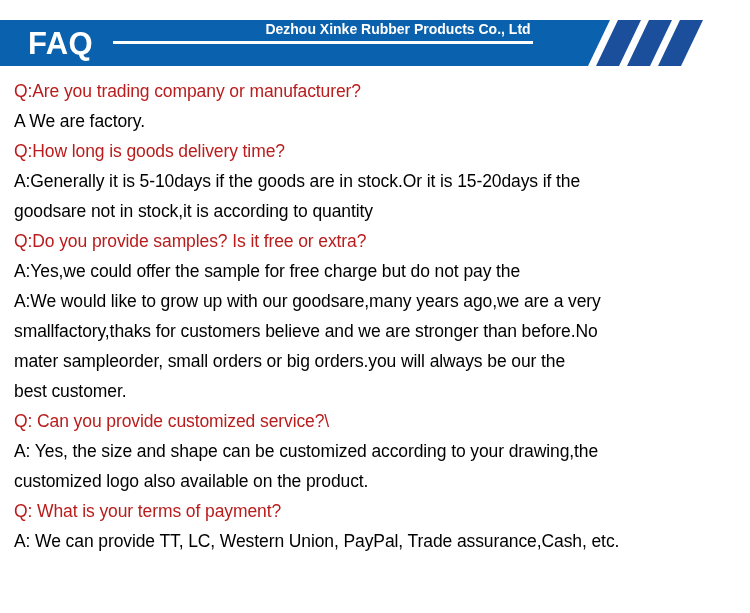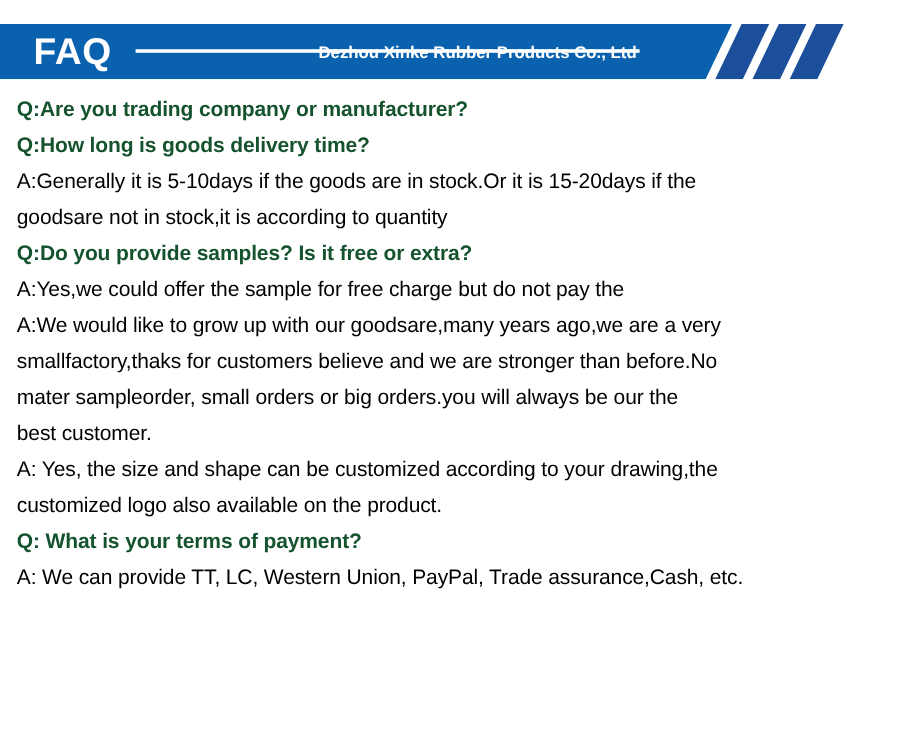--- a/index.html
+++ b/index.html
@@ -43,21 +43,21 @@
     font-size: 31px;
     font-weight: bold;
     letter-spacing: 0.5px;
     line-height: 1;
     white-space: nowrap;
     text-align: center;
   }
   .banner-company {
     position: absolute;
     left: 253px;
-    top: 16px;
+    top: 2px;
     width: 290px;
     text-align: center;
     color: #ffffff;
     font-size: 14px;
     font-weight: bold;
     line-height: 1;
     white-space: nowrap;
   }
 
   
@@ -67,22 +67,22 @@
     top: 76px;
     width: 726px;
   }
   .faq-line {
     font-size: 17.5px;
     line-height: 30px;
     white-space: nowrap;
     letter-spacing: -0.1px;
   }
   .faq-line.q {
-    color: #14532d;
-    font-weight: bold;
+    color: #b91c1c;
+    font-weight: normal;
   }
   .faq-line.a {
     color: #000000;
     font-weight: normal;
   }
 </style>
 </head>
 <body>
 
 <div class="page">
@@ -97,28 +97,30 @@
       <polygon points="680,0 703,0 681,46 658,46" fill="#1b4f9c"></polygon>
 
       <rect x="113" y="21" width="420" height="3" fill="#ffffff"></rect>
     </svg>
     <div class="banner-title">FAQ</div>
     <div class="banner-company">Dezhou Xinke Rubber Products Co., Ltd</div>
   </div>
 
   <div class="faq-body">
     <div class="faq-line q">Q:Are you trading company or manufacturer?</div>
+    <div class="faq-line a">A We are factory.</div>
     <div class="faq-line q">Q:How long is goods delivery time?</div>
     <div class="faq-line a">A:Generally it is 5-10days if the goods are in stock.Or it is 15-20days if the</div>
     <div class="faq-line a">goodsare not in stock,it is according to quantity</div>
     <div class="faq-line q">Q:Do you provide samples? Is it free or extra?</div>
     <div class="faq-line a">A:Yes,we could offer the sample for free charge but do not pay the</div>
     <div class="faq-line a">A:We would like to grow up with our goodsare,many years ago,we are a very</div>
     <div class="faq-line a">smallfactory,thaks for customers believe and we are stronger than before.No</div>
     <div class="faq-line a">mater sampleorder, small orders or big orders.you will always be our the</div>
     <div class="faq-line a">best customer.</div>
+    <div class="faq-line q">Q: Can you provide customized service?\</div>
     <div class="faq-line a">A: Yes, the size and shape can be customized according to your drawing,the</div>
     <div class="faq-line a">customized logo also available on the product.</div>
     <div class="faq-line q">Q: What is your terms of payment?</div>
     <div class="faq-line a">A: We can provide TT, LC, Western Union, PayPal, Trade assurance,Cash, etc.</div>
   </div>
 
 </div>
 
 </body></html>

